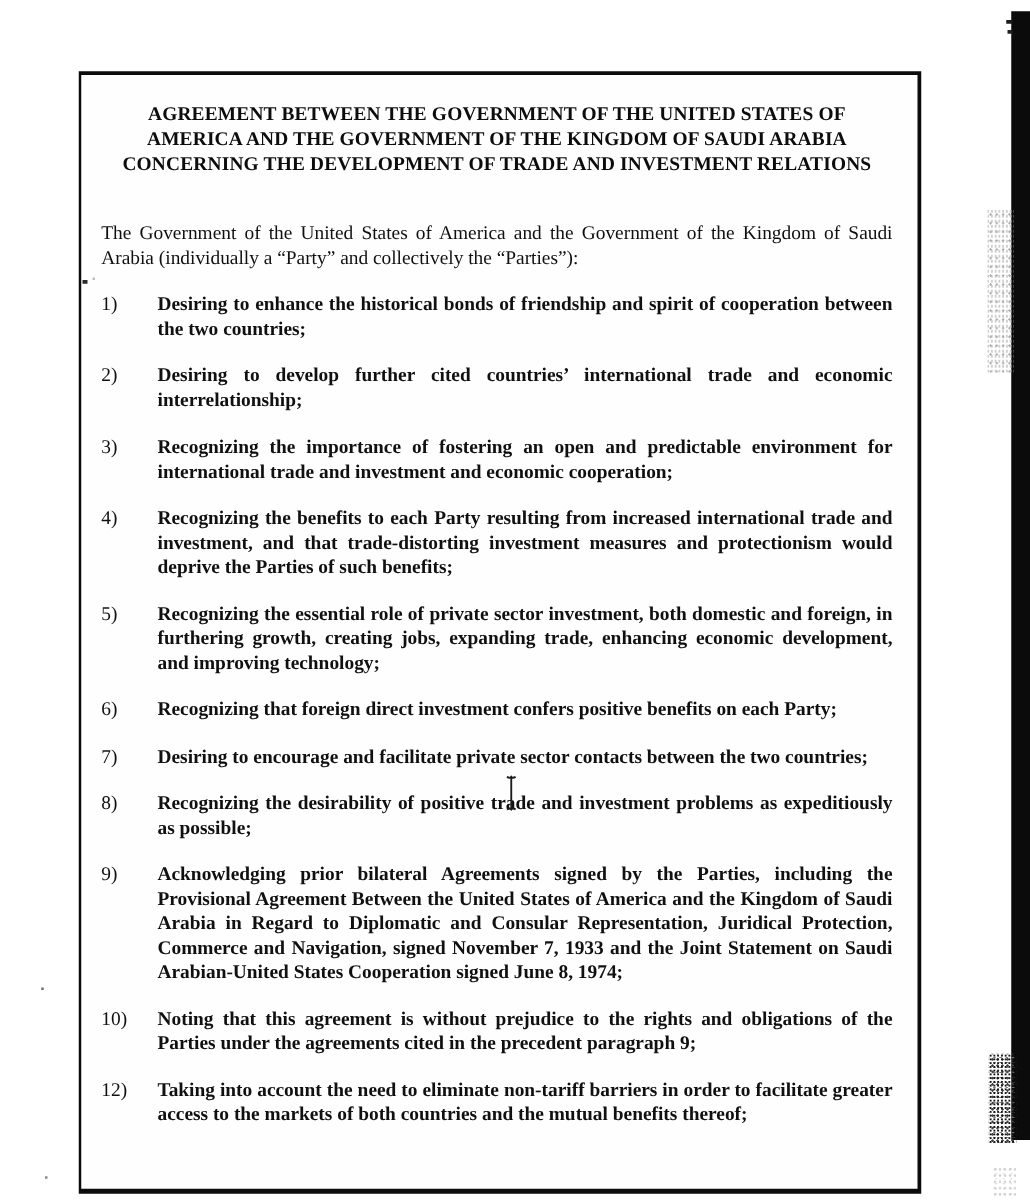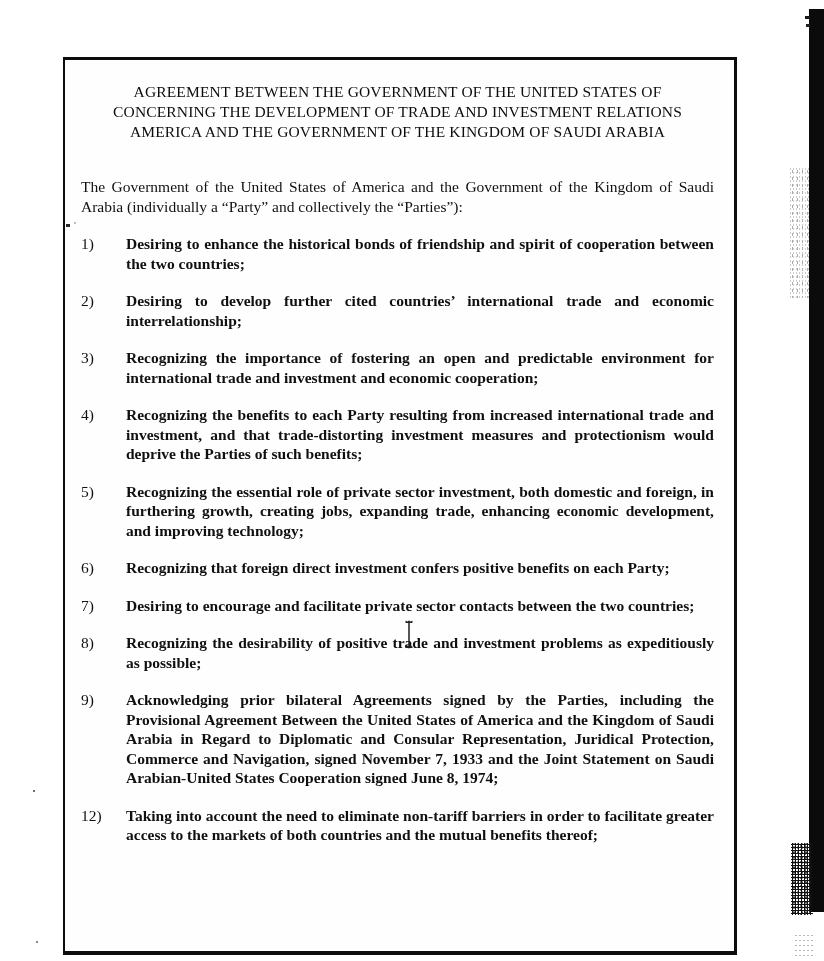--- a/index.html
+++ b/index.html
@@ -23,21 +23,21 @@
     border-color: #0c0c0c;
     border-width: 3px 3px 4px 2px;
     background: #fefefe;
     overflow: hidden;
   }
   .content { padding: 22px 20px 0 16px; }
 
   .doc-title {
     margin: 0 -10px;
     text-align: center;
-    font-weight: normal;
+    font-weight: bold;
     font-size: 15.5px;
     line-height: 20px;
     letter-spacing: 0.15px;
     color: #0c0c0c;
   }
   .doc-title .t-line { white-space: nowrap; }
 
   .intro {
     margin-top: 35px;
     font-size: 15.5px;
@@ -113,22 +113,22 @@
 </head>
 <body>
 
 <div id="screen">
 
   <div class="page-box">
     <div class="content">
 
       <div class="doc-title">
         <div class="t-line">AGREEMENT BETWEEN THE GOVERNMENT OF THE UNITED STATES OF</div>
+        <div class="t-line">AMERICA AND THE GOVERNMENT OF THE KINGDOM OF SAUDI ARABIA</div>
         <div class="t-line">CONCERNING THE DEVELOPMENT OF TRADE AND INVESTMENT RELATIONS</div>
-        <div class="t-line">AMERICA AND THE GOVERNMENT OF THE KINGDOM OF SAUDI ARABIA</div>
       </div>
 
       <div class="intro">The Government of the United States of America and the Government of the Kingdom of Saudi Arabia (individually a “Party” and collectively the “Parties”):</div>
 
       <div class="preamble">
   <div class="para">
     <div class="para-number">1)</div>
     <div class="para-text">Desiring to enhance the historical bonds of friendship and spirit of cooperation between the two countries;</div>
   </div>
 
@@ -165,20 +165,24 @@
   <div class="para">
     <div class="para-number">8)</div>
     <div class="para-text">Recognizing the desirability of positive trade and investment problems as expeditiously as possible;</div>
   </div>
 
   <div class="para">
     <div class="para-number">9)</div>
     <div class="para-text">Acknowledging prior bilateral Agreements signed by the Parties, including the Provisional Agreement Between the United States of America and the Kingdom of Saudi Arabia in Regard to Diplomatic and Consular Representation, Juridical Protection, Commerce and Navigation, signed November 7, 1933 and the Joint Statement on Saudi Arabian-United States Cooperation signed June 8, 1974;</div>
   </div>
 
+  <div class="para">
+    <div class="para-number">10)</div>
+    <div class="para-text">Noting that this agreement is without prejudice to the rights and obligations of the Parties under the agreements cited in the precedent paragraph 9;</div>
+  </div>
 
 
   <div class="para">
     <div class="para-number">12)</div>
     <div class="para-text">Taking into account the need to eliminate non-tariff barriers in order to facilitate greater access to the markets of both countries and the mutual benefits thereof;</div>
   </div>
 </div>
 
     </div>
   </div>

